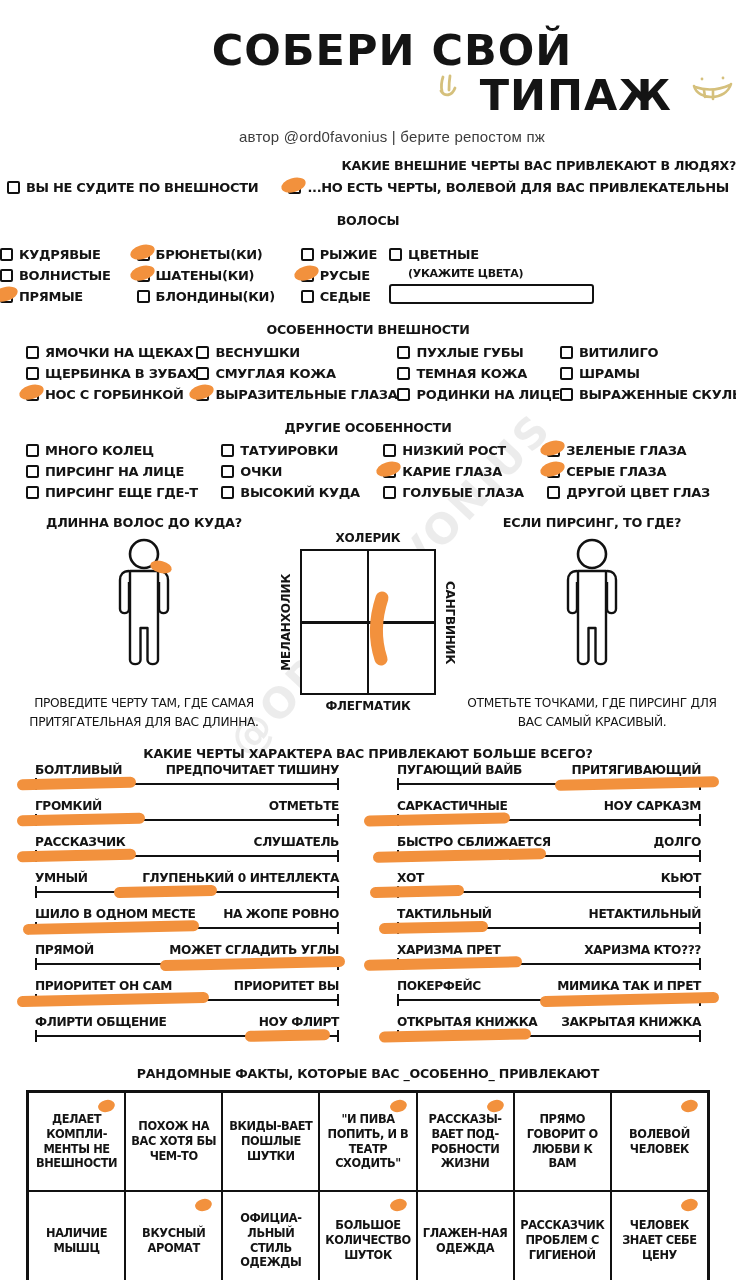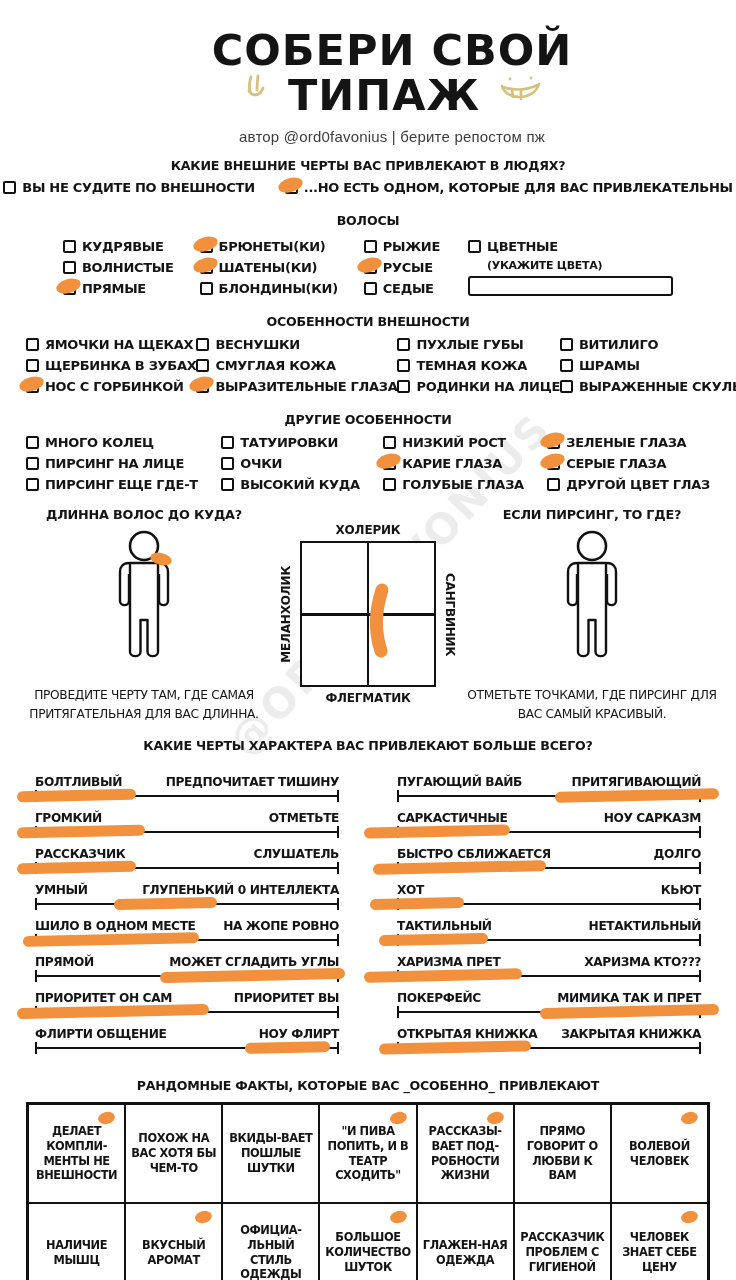--- a/index.html
+++ b/index.html
@@ -10,54 +10,54 @@
     overflow:hidden; color:var(--ink);
     font-family:"DejaVu Sans", sans-serif;
   }
   .watermark{
     position:absolute; left:130px; top:560px; width:520px; text-align:center;
     font-size:42px; font-weight:700; letter-spacing:3px; color:#000; opacity:0.07;
     transform:rotate(-47deg); transform-origin:center; pointer-events:none; z-index:1;
   }
   header{position:relative; z-index:2; text-align:center; padding-top:28px;margin-left:48px;}
   .title{font-weight:700; font-size:43px; line-height:1.04; letter-spacing:1px;}
-  .title-line2{display:flex; align-items:center; justify-content:center; gap:18px;}
+  .title-line2{display:flex; align-items:center; justify-content:flex-end; gap:18px;}
   .doodle{color:var(--doodle); flex:0 0 auto;}
   .author{margin-top:10px; font-family:"Liberation Sans", sans-serif; font-size:15px; color:#3c3c3c; letter-spacing:0.2px;}
   .sec-heading{position:relative; z-index:2; text-align:center; font-weight:700; font-size:12.6px; letter-spacing:-0.2px;}
-  .mt-lg{margin-top:15px;} .mt-md{margin-top:13px;}
+  .mt-lg{margin-top:15px;} .mt-md{margin-top:13px;text-align:right;}
   
   .cb-item{display:flex; align-items:center; gap:6px; position:relative; margin:3px 0; white-space:nowrap;}
   .cb-box{width:13px; height:13px; border:2.2px solid #111; border-radius:2px; position:relative; flex:0 0 auto; background:#fff;}
   .cb-mark{position:absolute; left:-9px; top:-5px; width:25px; height:14px; background:var(--marker);
     border-radius:55% 60% 58% 52%/60% 55% 60% 55%; transform:rotate(-15deg); z-index:3;}
   .cb-label{font-weight:700; font-size:13px; letter-spacing:-0.3px;}
   .intro-row{position:relative; z-index:2; display:flex; justify-content:center; gap:30px; margin-top:4px;}
-  .hair-grid{position:relative; z-index:2; display:flex; justify-content:center; gap:28px; margin-top:8px;}
+  .hair-grid{position:relative; z-index:2; display:flex; justify-content:flex-start; gap:12px; margin-top:16px;}
   .cb-col{display:flex; flex-direction:column; align-items:flex-start;}
   .hair-note{font-weight:700; font-size:11px; letter-spacing:-0.3px; margin:2px 0 4px 19px;}
   .hair-input{width:205px; height:20px; border:2.2px solid #111; border-radius:3px; background:#fff;}
   .cb-grid{position:relative; z-index:2; display:flex; justify-content:space-between; padding:0 26px; margin-top:5px;text-align:center;}
   
   .middle{position:relative; z-index:2; display:flex; justify-content:space-between; align-items:flex-start; padding:0 16px; margin-top:12px;}
   .fig-block{width:256px; display:flex; flex-direction:column; align-items:center;}
   .fig-q{font-weight:700; font-size:12.8px; letter-spacing:-0.2px;}
   .fig-svg{margin-top:4px;}
   .fig-instr{font-weight:400; font-size:12.2px; letter-spacing:-0.3px; text-align:center; margin-top:8px; line-height:1.5;}
   .quad-wrap{display:flex; flex-direction:column; align-items:center; margin-top:16px;}
   .quad-label{font-weight:700; font-size:12px; letter-spacing:-0.2px;}
   .quad-mid{display:flex; align-items:center; gap:7px; margin:4px 0;}
   .vert-left{writing-mode:vertical-rl; transform:rotate(180deg);}
   .vert-right{writing-mode:vertical-rl;}
   .quad-box{width:136px; height:146px; border:2.6px solid #111; position:relative; background:#fff;}
   .quad-box::before{content:''; position:absolute; left:50%; top:0; bottom:0; width:2.2px; margin-left:-1.1px; background:#111;}
   .quad-box::after{content:''; position:absolute; top:50%; left:0; right:0; height:2.2px; margin-top:-1.1px; background:#111;}
   .quad-mark{position:absolute; inset:0; z-index:3;}
   
-  .traits-cols{position:relative; z-index:2; display:flex; justify-content:center; gap:58px; margin-top:22px;text-align:right;}
+  .traits-cols{position:relative; z-index:2; display:flex; justify-content:center; gap:58px; margin-top:2px;text-align:right;}
   .traits-col{width:304px;}
   .slider{margin-bottom:8px;}
   .slider-labels{display:flex; justify-content:space-between; font-weight:700; font-size:12.2px; letter-spacing:-0.4px; white-space:nowrap;}
   .track{position:relative; height:13px; margin-top:1px;}
   .track::before,.track::after{content:''; position:absolute; top:0; width:2.2px; height:12px; background:#111;}
   .track::before{left:0;} .track::after{right:0;}
   .track-line{position:absolute; left:0; right:0; top:5px; border-top:2.2px solid #111;}
   .track-mark{position:absolute; top:0; height:11px; border-radius:8px; background:var(--marker); transform:rotate(-1.3deg); z-index:3;}
   
   .facts-table{position:relative; z-index:2; display:grid; grid-template-columns:repeat(7,1fr); border:2.6px solid #111; margin:9px 26px 0;}
@@ -103,21 +103,21 @@
   <div class="sec-heading mt-md">КАКИЕ ВНЕШНИЕ ЧЕРТЫ ВАС ПРИВЛЕКАЮТ В ЛЮДЯХ?</div>
   <div class="intro-row" id="intro-options">
       <div class="cb-item">
         <span class="cb-box"></span>
         <span class="cb-label">ВЫ НЕ СУДИТЕ ПО ВНЕШНОСТИ</span>
       </div>
       <div class="cb-item">
         <span class="cb-box">
           <span class="cb-mark"></span>
         </span>
-        <span class="cb-label">...НО ЕСТЬ ОДНОМ, КОТОРЫЕ ДЛЯ ВАС ПРИВЛЕКАТЕЛЬНЫ</span>
+        <span class="cb-label">...НО ЕСТЬ ЧЕРТЫ, ВОЛЕВОЙ ДЛЯ ВАС ПРИВЛЕКАТЕЛЬНЫ</span>
       </div>
     </div>
 
   <div class="sec-heading mt-lg">ВОЛОСЫ</div>
   <div class="hair-grid">
     <span id="hair-cols" style="display:flex; gap:26px;">
         <div class="cb-col">
           <div class="cb-item">
             <span class="cb-box"></span>
             <span class="cb-label">КУДРЯВЫЕ</span>

